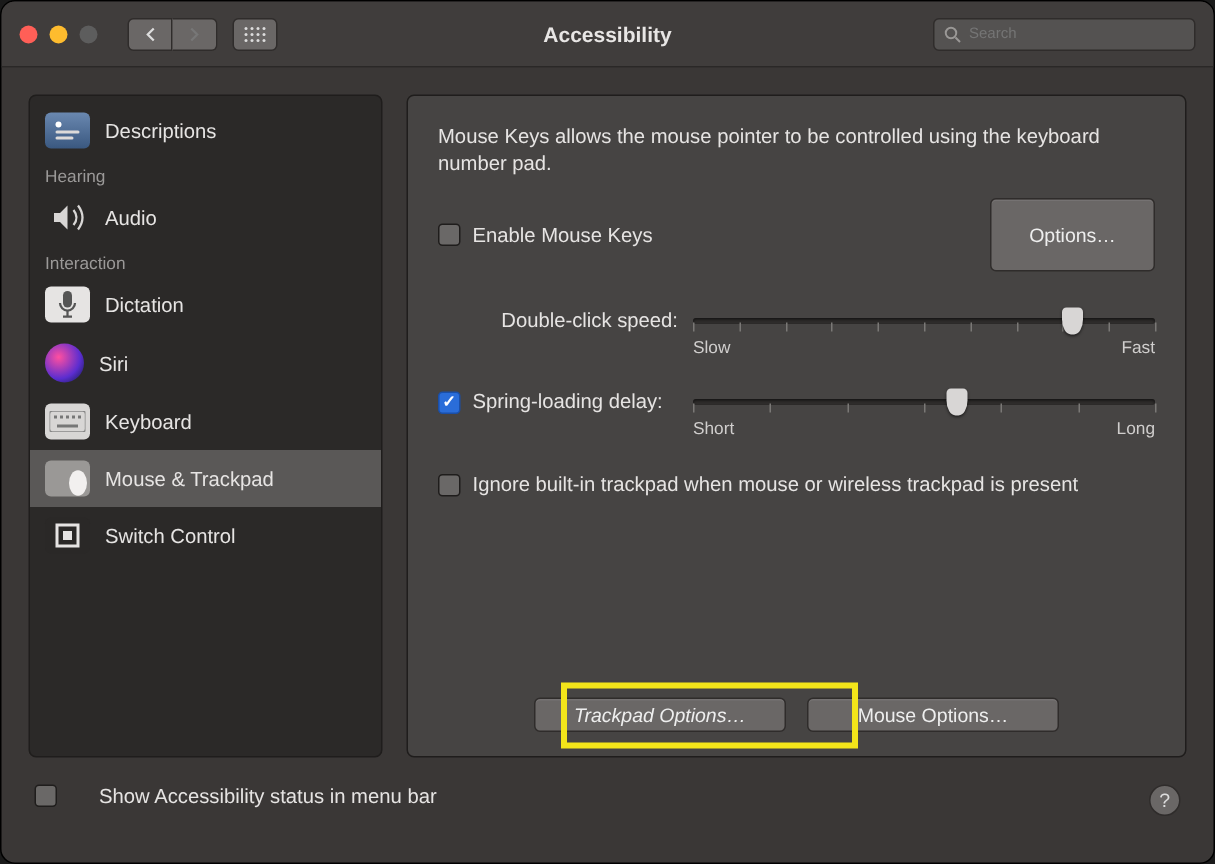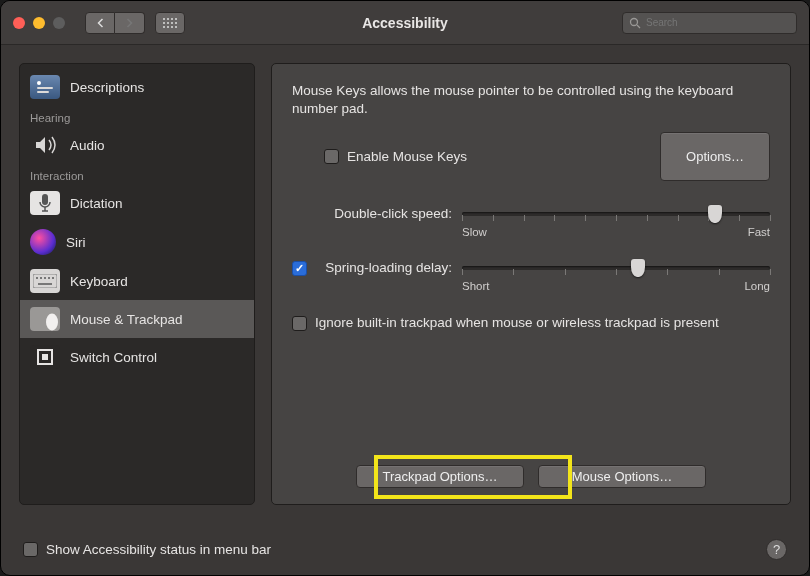--- a/index.html
+++ b/index.html
@@ -25,37 +25,37 @@
   .content { display:flex; padding: 18px; gap: 16px; height: calc(100% - 44px - 52px); }
   .sidebar { width: 236px; background:#2b2928; border:1px solid #1f1d1c; border-radius:5px; overflow-y:auto; padding-top:4px; }
   .side-sec-label { color:#9b9998; font-size:11.5px; padding: 6px 10px 2px 10px; }
   .side-item { display:flex; align-items:center; gap:10px; padding:7px 10px; color:#e6e4e3; font-size:13.5px; cursor:pointer; }
   .side-item.selected { background:#5a5857; }
   .side-icon { width:30px; height:24px; background:#4a4847; border-radius:4px; display:flex; align-items:center; justify-content:center; flex:none; }
   .side-icon.dark { background:#2a2827; }
   .side-icon svg { display:block; }
   .main { flex:1; background:#464443; border:1px solid #1f1d1c; border-radius:5px; padding: 18px 20px 14px 20px; position:relative; color:#e6e4e3; font-size:13.5px; line-height:1.35; }
   .intro { margin-bottom: 14px; }
-  .row { display:flex; align-items:center; margin-bottom:4px;margin-left:32px; }
+  .row { display:flex; align-items:center; margin-bottom:4px; }
   .chk { width:15px; height:15px; border:1px solid #1f1d1c; border-radius:3px; background:#6a6867; margin-right:8px; flex:none; display:flex;align-items:center;justify-content:center; }
   .chk.checked { background:#2a6dd9; border-color:#1a4fa8; }
   .chk.checked::after { content:"✓"; color:#fff; font-size:11px; font-weight:bold; line-height:1; }
   .btn { background:#6a6766; border:1px solid #2f2c2b; color:#eee; border-radius:4px; padding:16px 12px; font-size:13px; box-shadow: 0 1px 0 rgba(255,255,255,0.08) inset; }
   .slider-row { display:flex; align-items:flex-start; margin-top:24px; }
   .slider-label { width:170px; text-align:right; padding-right:10px; }
   .slider-block { flex:1; }
   .slider-track { position:relative; height:4px; background:#2f2d2c; border-radius:2px; margin-top:7px; box-shadow:inset 0 1px 2px rgba(0,0,0,.6); }
   .tick { position:absolute; bottom:-5px; width:1px; height:6px; background:#7a7876; }
   .thumb { position:absolute; top:-7px; width:14px; height:18px; background:#d8d6d5; border-radius:3px 3px 6px 6px / 3px 3px 10px 10px; transform:translateX(-50%); box-shadow:0 1px 2px rgba(0,0,0,.6); }
   .slider-ends { display:flex; justify-content:space-between; font-size:11.5px; color:#d0cecd; margin-top:9px; }
   .ignore-row { display:flex; align-items:flex-start; margin-top:20px; }
   .ignore-row .chk { margin-top:2px; }
   .bottom-btns { position:absolute; bottom:16px; left:0; right:0; display:flex; justify-content:center; gap:14px; }
   .highlight { position:absolute; border:4px solid #f3e51a; pointer-events:none; }
-  .footer { height:52px; display:flex; align-items:center; padding: 0 22px; }
+  .footer { height:52px; display:flex; align-items:flex-start; padding: 0 22px; gap: 20px; }
   .footer .chk { margin-right:8px; }
   .footer-label { color:#e6e4e3; font-size:13.5px; }
   .help { margin-left:auto; width:21px; height:21px; border-radius:50%; background:#6a6766; border:1px solid #2f2c2b; color:#ddd; display:flex;align-items:center;justify-content:center; font-size:13px; }
   .descriptions-icon{display:flex;flex-direction:column;gap:2px;padding:2px;}
   .descriptions-icon .bar{height:2px;border-radius:1px;background:#dcdad9;}
 </style>
 </head>
 <body>
 
 <div class="window">
@@ -207,21 +207,21 @@
             <div class="thumb" style="left:82%"></div>
           </div>
           <div class="slider-ends">
             <span>Slow</span>
             <span>Fast</span>
           </div>
         </div>
       </div>
 
       <div class="slider-row" style="margin-top:18px;">
-        <div style="display:flex;align-items:center;justify-content:space-between;width:170px;padding-right:10px;">
+        <div style="display:flex;align-items:center;justify-content:flex-start;width:170px;padding-right:10px;">
           <div class="chk checked"></div>
           <span>Spring-loading delay:</span>
         </div>
         <div class="slider-block">
           <div class="slider-track">
             <div class="tick" style="left:0%"></div>
               <div class="tick" style="left:16.6%"></div>
               <div class="tick" style="left:33.3%"></div>
               <div class="tick" style="left:50%"></div>
               <div class="tick" style="left:66.6%"></div>
@@ -235,21 +235,21 @@
           </div>
         </div>
       </div>
 
       <div class="ignore-row">
         <div class="chk"></div>
         <span style="max-width:420px;">Ignore built-in trackpad when mouse or wireless trackpad is present</span>
       </div>
 
       <div class="bottom-btns">
-        <button class="btn" style="width:168px;padding:3px 0;">Trackpad Options…</button>
+        <button class="btn" style="width:168px;padding:3px 0;font-style:italic;">Trackpad Options…</button>
         <button class="btn" style="width:168px;padding:3px 0;">Mouse Options…</button>
       </div>
 
       <div class="highlight" style="left:102px; bottom:5px; width:198px; height:44px;"></div>
     </div>
   </div>
 
   <div class="footer">
     <div class="chk"></div>
     <span class="footer-label">Show Accessibility status in menu bar</span>

